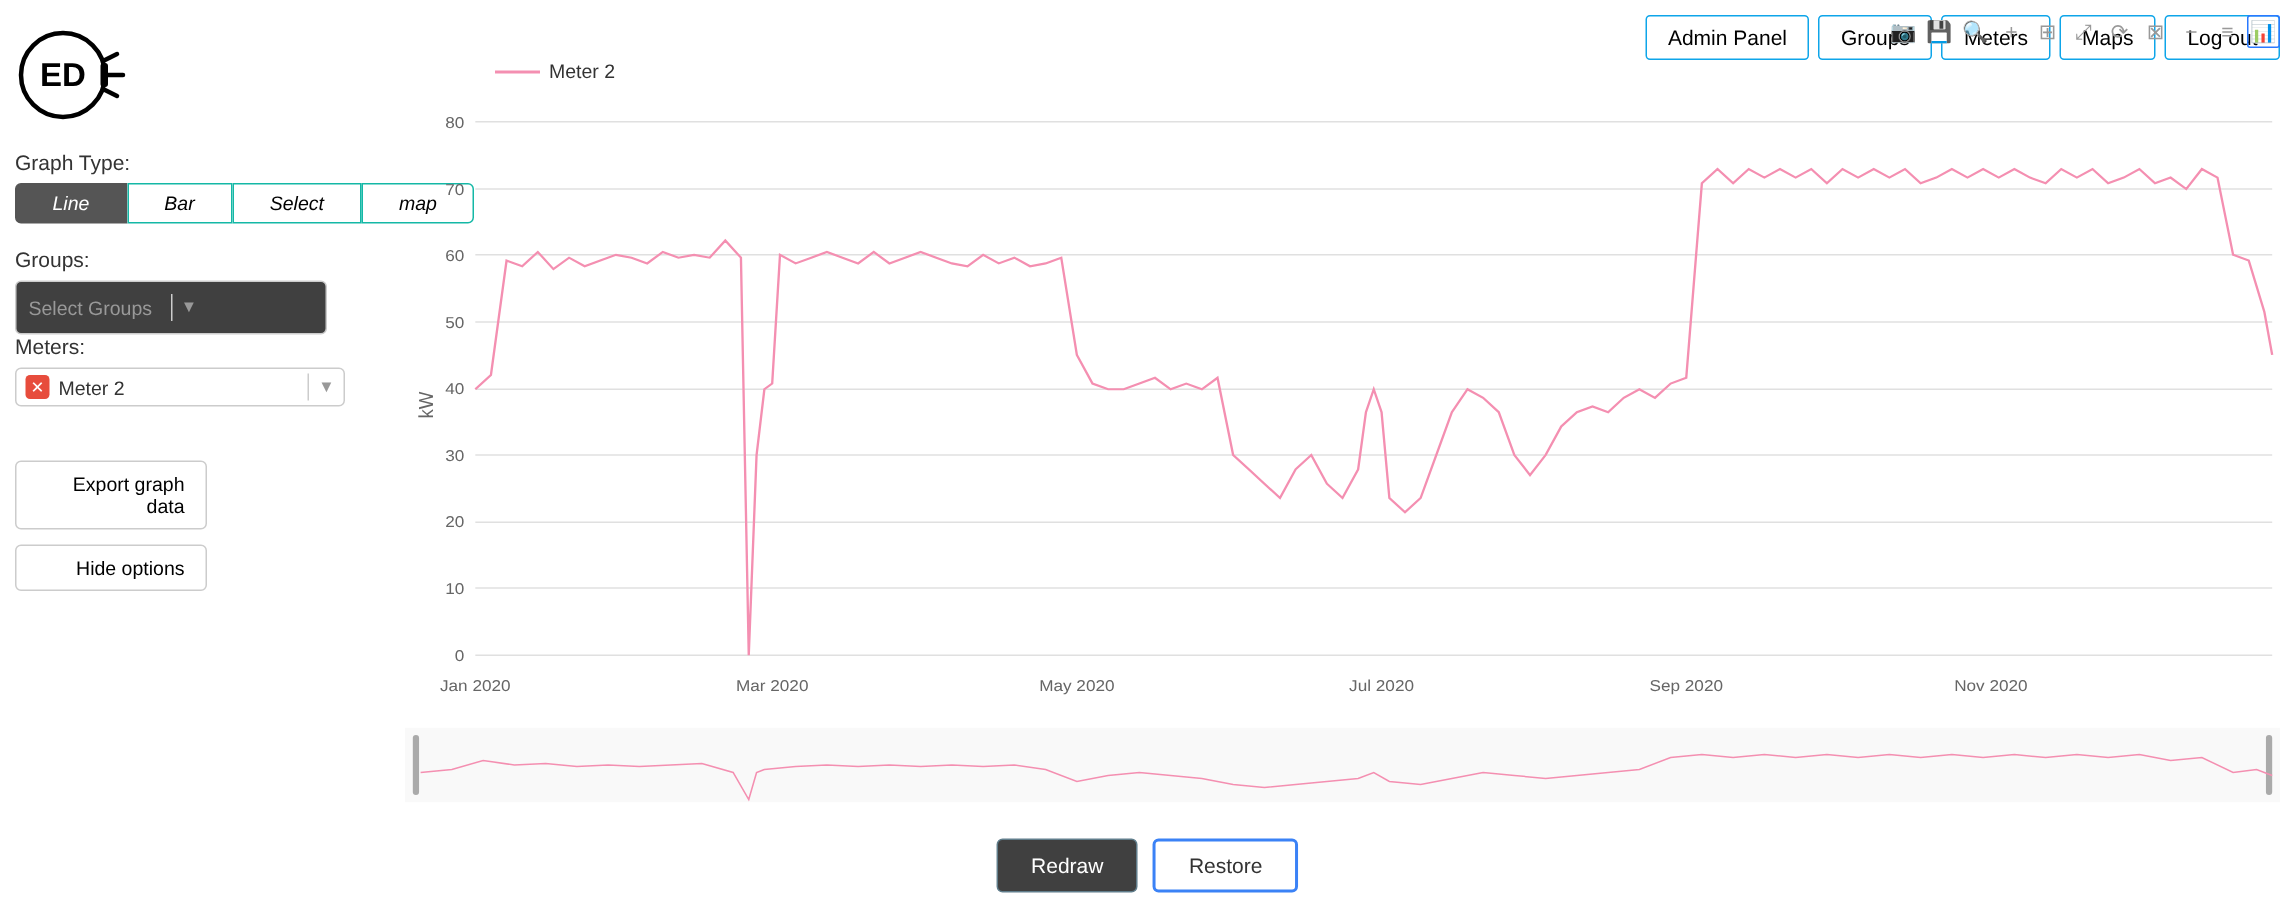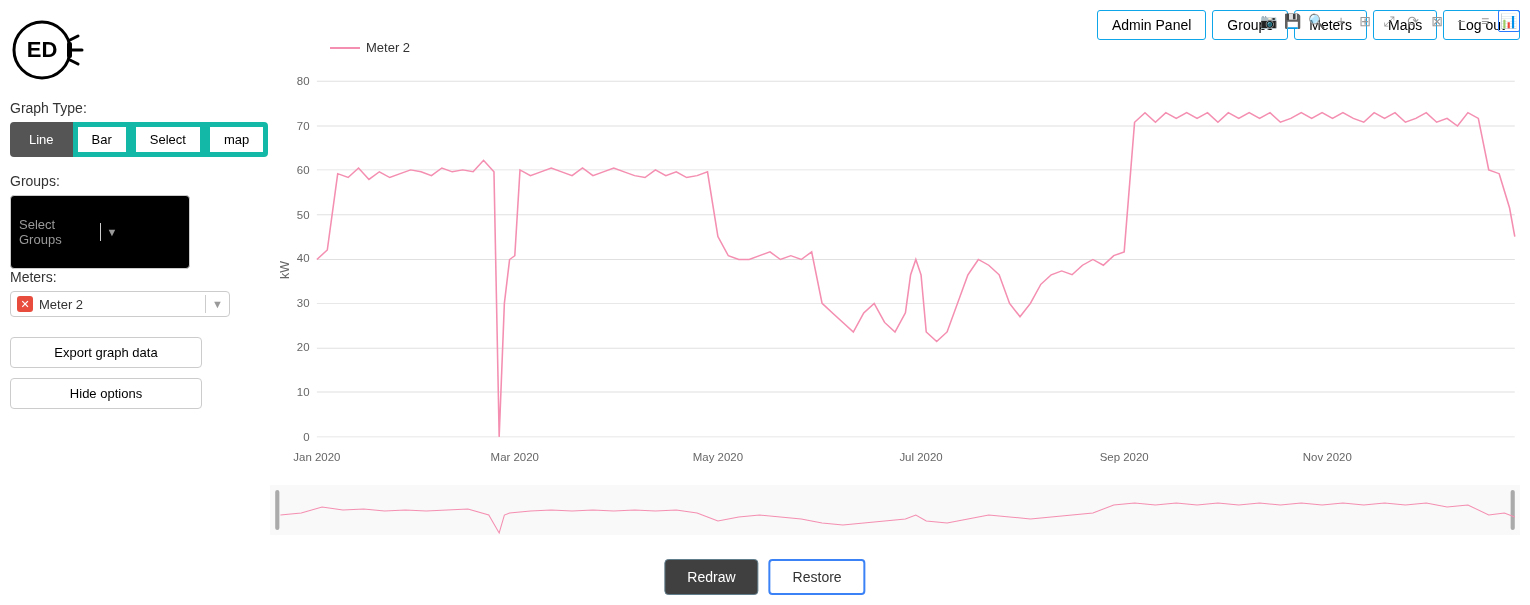--- a/index.html
+++ b/index.html
@@ -40,55 +40,56 @@
       font-weight: normal;
       margin-bottom: 6px;
     }
 
     .graph-type-row {
       display: flex;
       gap: 0;
       margin-bottom: 16px;
     }
     .graph-type-row button {
-      padding: 5px 14px;
-      border: 5px solid #14b8a6;
+      padding: 5px 24px;
+      border: 1px solid #14b8a6;
       background: #fff;
       cursor: pointer;
       font-size: 13px;
+      font-style: italic;
     }
     .graph-type-row button.active {
       background: #555;
       color: #fff;
       border-color: #555;
     }
     .graph-type-row button:first-child { border-radius: 4px 0 0 4px; }
     .graph-type-row button:last-child { border-radius: 0 4px 4px 0; }
 
     .groups-section { }
     .groups-select {
       display: flex;
       align-items: center;
       border: 1px solid #ccc;
       border-radius: 4px;
-      padding: 21px 8px;
-      background: #000000;
-      width: 180px;
+      padding: 8px 8px;
+      background: #404040;
+      width: 208px;
       cursor: pointer;
     }
     .groups-select span { flex: 1; color: #999; font-size: 13px; }
     .groups-select .divider-v {
       width: 1px;
       height: 18px;
       background: #ccc;
       margin: 0 6px;
     }
     .groups-select .caret { color: #999; font-size: 11px; }
 
-    .meters-section { margin-bottom: 20px; }
+    .meters-section { margin-bottom: 36px; }
     .meter-tag {
       display: inline-flex;
       align-items: center;
       border: 1px solid #ccc;
       border-radius: 4px;
       padding: 3px 6px;
       background: #fff;
       width: 220px;
       gap: 6px;
       font-size: 13px;
@@ -109,29 +110,29 @@
     .meter-tag .meter-label { flex: 1; }
     .meter-tag .divider-v {
       width: 1px;
       height: 18px;
       background: #ccc;
     }
     .meter-tag .caret { color: #999; font-size: 11px; }
 
     .action-btn {
       display: block;
-      width: 192px;
+      width: 128px;
       padding: 7px 14px;
       margin-bottom: 10px;
       border: 1px solid #ccc;
       background: #fff;
       border-radius: 4px;
       cursor: pointer;
       font-size: 13px;
-      text-align: center;
+      text-align: right;
     }
 
     
     .chart-container {
       position: absolute;
       top: 10px;
       left: 270px;
       right: 10px;
       bottom: 50px;
     }

